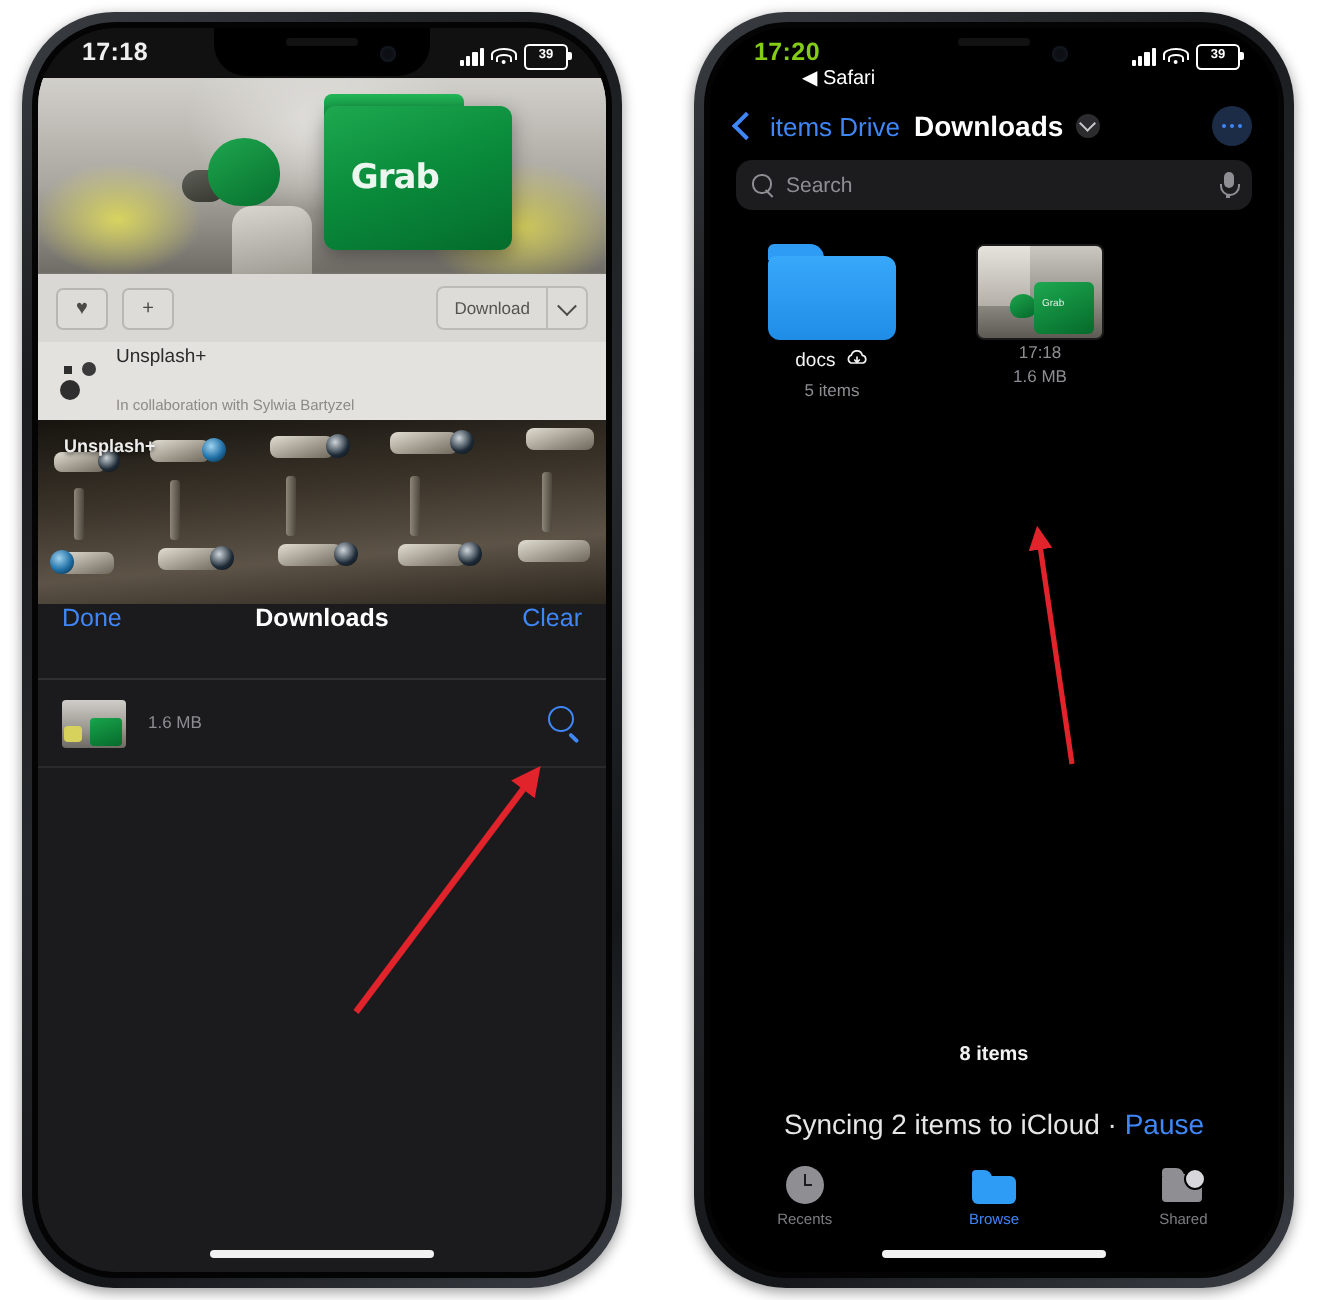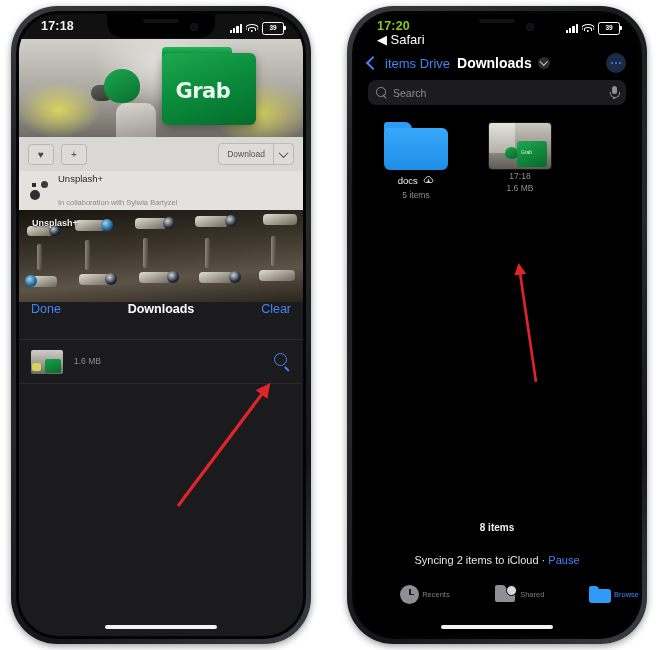--- a/index.html
+++ b/index.html
@@ -23,21 +23,21 @@
   .notch .spk{position:absolute;top:5px;left:50%;transform:translateX(-50%);
          width:36px;height:4px;border-radius:3px;background:#121212;}
   .notch .cam{position:absolute;top:9px;right:17px;width:8px;height:8px;border-radius:50%;
          background:#0d0f14;box-shadow:inset 0 0 2px #1d2430;}
 
   
   .statusbar{position:absolute;top:0;left:0;right:0;height:30px;z-index:35;
              display:flex;align-items:flex-start;justify-content:space-between;
              padding:6px 19px 0 22px;box-sizing:border-box;}
   .sb-time{font-size:12.5px;font-weight:bold;color:#84cc16;letter-spacing:.2px;line-height:13px;}
-  .sb-back{font-size:13px;color:#fff;line-height:11px;margin-top:1px;white-space:nowrap;}
+  .sb-back{font-size:10px;color:#fff;line-height:11px;margin-top:1px;white-space:nowrap;margin-left:24px;}
   .sb-right{display:flex;align-items:center;gap:4px;margin-top:2px;}
   .bars{display:flex;align-items:flex-end;gap:1.2px;height:9px;}
   .bars i{display:block;width:2.2px;background:#fff;border-radius:.5px;}
   .bars i:nth-child(1){height:3px;}
   .bars i:nth-child(2){height:5px;}
   .bars i:nth-child(3){height:7px;}
   .bars i:nth-child(4){height:9px;}
   .wifi{position:relative;width:12px;height:9px;}
   .wifi span{position:absolute;left:50%;transform:translateX(-50%);
              border:1.4px solid #fff;border-bottom:none;border-radius:50% 50% 0 0;}
@@ -64,21 +64,21 @@
   .hero .blurbg{position:absolute;inset:0;
         background:
           radial-gradient(ellipse 60px 40px at 14% 72%,#d8d45f 0%,rgba(216,212,95,0) 70%),
           radial-gradient(ellipse 70px 46px at 85% 76%,#cfc95a 0%,rgba(207,201,90,0) 70%),
           radial-gradient(ellipse 90px 60px at 50% 22%,#e2e0dc 0%,rgba(226,224,220,0) 75%),
           linear-gradient(180deg,#d2d0cb 0%,#a9a69f 55%,#6f6c66 100%);
         filter:blur(.4px);}
   .hero .bag{position:absolute;top:14px;left:50.5%;width:94px;height:72px;border-radius:6px;
         background:linear-gradient(160deg,#1fa84f 0%,#0a8d3c 45%,#046c2c 100%);
         box-shadow:0 3px 10px rgba(0,0,0,.35);}
-  .hero .bag .gr{position:absolute;top:26px;left:13px;font-size:21px;font-weight:bold;color:#eaf6ee;
+  .hero .bag .gr{position:absolute;top:26px;left:13px;font-size:17px;font-weight:bold;color:#eaf6ee;
         letter-spacing:-.5px;font-family:"DejaVu Sans",sans-serif;}
   .hero .bagtop{position:absolute;top:8px;left:50.5%;width:70px;height:12px;border-radius:4px 4px 0 0;
         background:linear-gradient(180deg,#22b857,#108c3f);}
   .hero .helmet{position:absolute;top:30px;left:30%;width:36px;height:34px;border-radius:50% 50% 45% 45%;
         background:linear-gradient(150deg,#1ea64e,#07702e);}
   .hero .helmet2{position:absolute;top:46px;left:25.5%;width:22px;height:16px;border-radius:8px;
         background:linear-gradient(160deg,#5d5f58,#35372f);}
   .hero .rider{position:absolute;bottom:0;left:34%;width:40px;height:34px;border-radius:10px 10px 0 0;
         background:linear-gradient(170deg,#d9d6cf,#9e9b93);}
 
@@ -175,25 +175,25 @@
           background:linear-gradient(155deg,#1da850,#056a2a);}
   .photo .bag:after{content:"Grab";position:absolute;left:4px;top:8px;font-size:5px;color:#dff1e5;}
   .photo .helm{position:absolute;left:16px;bottom:10px;width:13px;height:12px;border-radius:50% 50% 40% 40%;
           background:linear-gradient(150deg,#1ea54d,#05682a);}
   .photo .wall{position:absolute;left:0;top:0;width:26px;height:30px;background:linear-gradient(180deg,#e6e3dd,#b4b0a8);}
   .fl-name{font-size:9.5px;color:#f2f2f2;line-height:12.5px;margin-top:5px;word-break:break-word;}
   .fl-name .cloud{display:inline-block;vertical-align:-1px;margin-left:3px;}
   .fl-sub{font-size:8.5px;color:#8e8e93;line-height:12px;}
 
   .fl-count{position:absolute;top:508px;left:0;right:0;text-align:center;font-size:10px;font-weight:bold;color:#f2f2f2;}
-  .fl-sync{position:absolute;top:540px;left:0;right:0;text-align:center;font-size:11px;color:#e6e6e6;}
+  .fl-sync{position:absolute;top:540px;left:0;right:0;text-align:center;font-size:14px;color:#e6e6e6;}
   .fl-sync .pause{color:#3f86f7;}
 
   .tabbar{position:absolute;bottom:22px;left:0;right:0;height:40px;display:flex;}
-  .tab{flex:1;display:flex;flex-direction:row;align-items:center;justify-content:flex-end;gap:3px;}
+  .tab{flex:1;display:flex;flex-direction:column;align-items:center;justify-content:flex-end;gap:3px;}
   .tab .lb{font-size:7.5px;color:#7d7d82;line-height:9px;}
   .tab.active .lb{color:#3f86f7;}
   .ic-clock{width:19px;height:19px;border-radius:50%;background:#8e8e93;position:relative;}
   .ic-clock:before{content:"";position:absolute;left:9px;top:4px;width:1.4px;height:6px;background:#1c1c1e;}
   .ic-clock:after{content:"";position:absolute;left:9px;top:9px;width:4.5px;height:1.4px;background:#1c1c1e;}
   .ic-shared{position:relative;width:22px;height:18px;}
   .ic-shared .tb{position:absolute;top:0;left:0;width:11px;height:4px;border-radius:2px 4px 0 0;background:#8e8e93;}
   .ic-shared .bd{position:absolute;top:3px;left:0;width:20px;height:14px;border-radius:2px;background:#8e8e93;}
   .ic-shared .pp{position:absolute;top:0px;right:0;width:9px;height:9px;border-radius:50%;background:#d8d8dc;
           border:1.5px solid #000;}
@@ -400,34 +400,34 @@
 
           <div class="fl-sync">
             <span>Syncing 2 items to iCloud · </span><span class="pause">Pause</span>
           </div>
 
           <div class="tabbar">
             <div class="tab">
               <span class="ic-clock"></span>
               <span class="lb">Recents</span>
             </div>
+            <div class="tab active">
+              <span class="ic-browse">
+                  <span class="tb"></span>
+                  <span class="bd"></span>
+                </span>
+              <span class="lb">Browse</span>
+            </div>
             <div class="tab">
               <span class="ic-shared">
                   <span class="tb"></span>
                   <span class="bd"></span>
                   <span class="pp"></span>
                 </span>
               <span class="lb">Shared</span>
-            </div>
-            <div class="tab active">
-              <span class="ic-browse">
-                  <span class="tb"></span>
-                  <span class="bd"></span>
-                </span>
-              <span class="lb">Browse</span>
             </div>
           </div>
         </div>
 
         <div class="statusbar">
           <div>
             <div class="sb-time">17:20</div>
             <div class="sb-back">◀ Safari</div>
           </div>
           <div class="sb-right">

